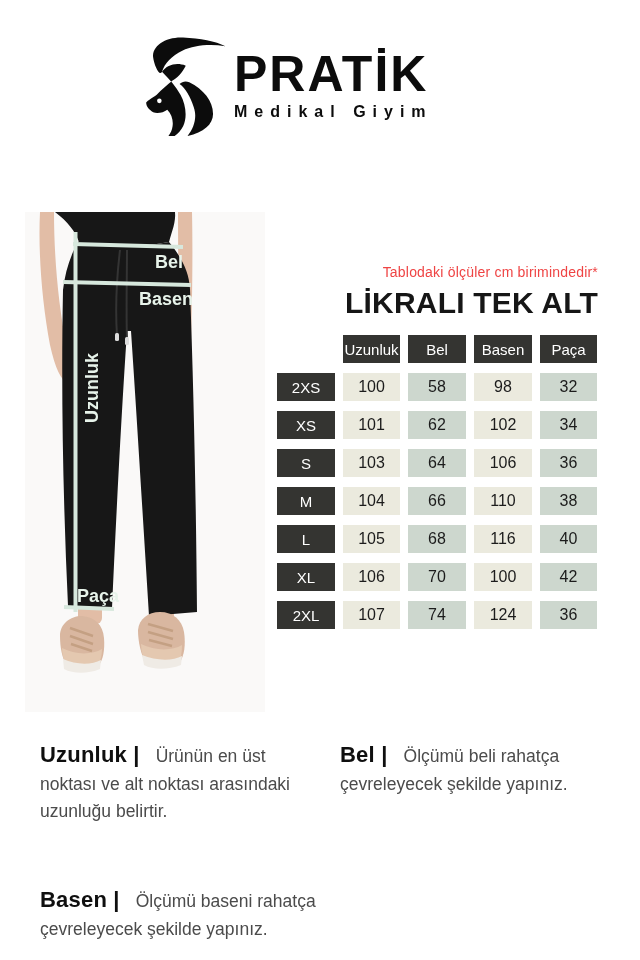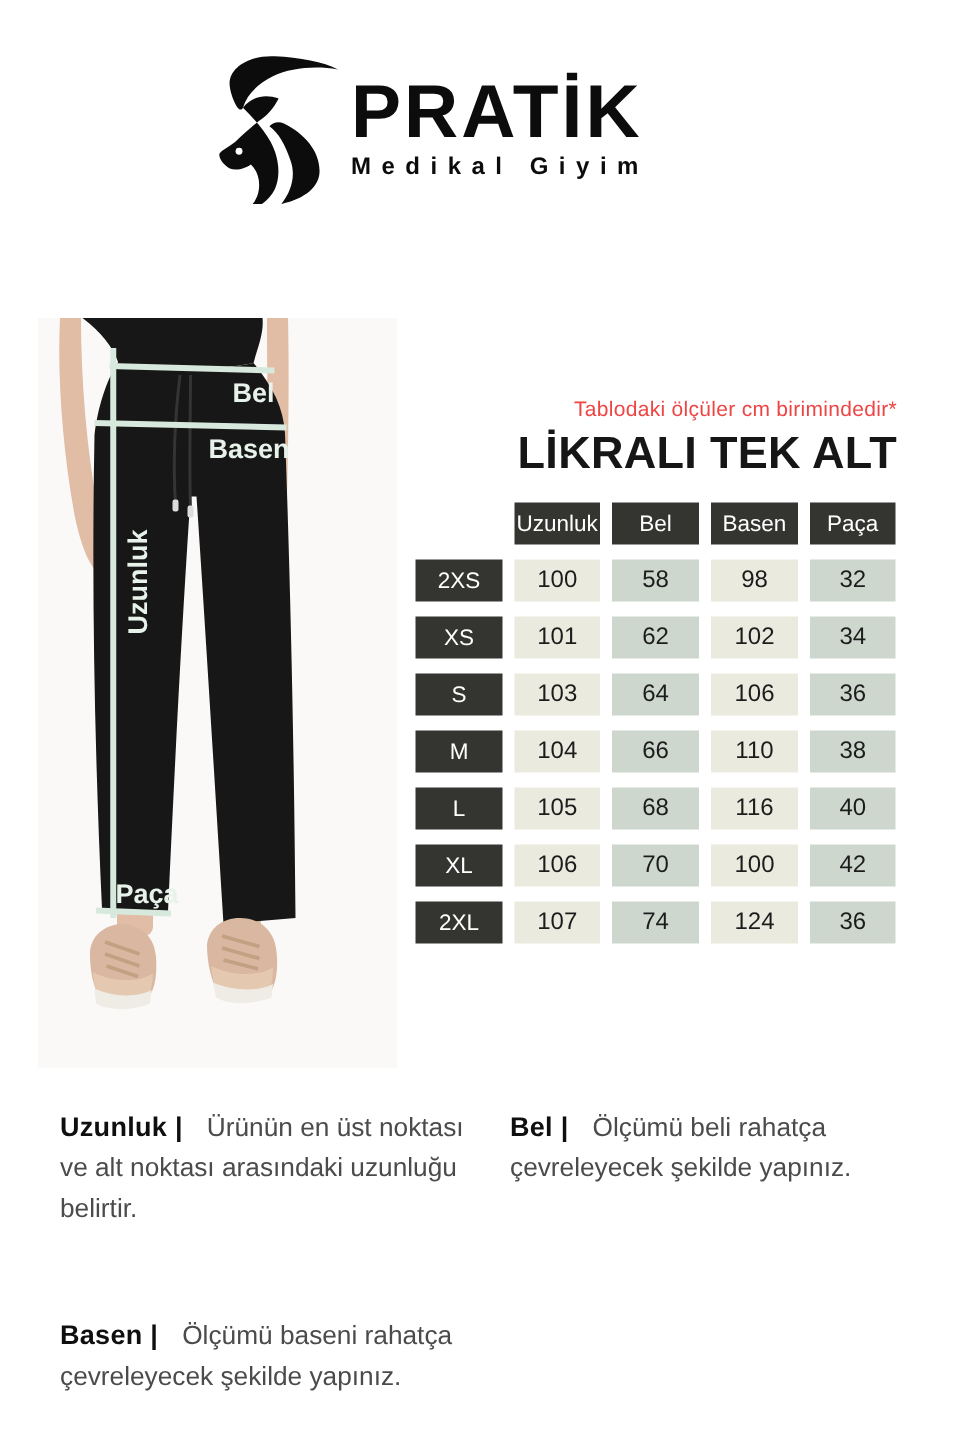--- a/index.html
+++ b/index.html
@@ -33,21 +33,21 @@
   .cell.cream{background:var(--cell-cream);}
   .cell.sage{background:var(--cell-sage);text-align:right;}
   .cell.corner{background:transparent;}
 
   
   .defs{
     left:40px;top:738px;width:580px;display:grid;
     grid-template-columns:280px 280px;column-gap:20px;row-gap:58px;
   }
   .def{font-size:17.5px;line-height:1.52;color:#4b4b4b;}
-  .def b{color:#0f0f0f;font-size:18px;margin-right:16px;letter-spacing:.2px;}
+  .def b{color:#0f0f0f;font-size:22px;margin-right:16px;letter-spacing:.2px;}
 
   
   .photo{left:25px;top:212px;width:240px;height:500px;}
   .skin{fill:#e2bda6;}
   .garment{fill:#171717;}
   .shoe{fill:#d9b7a0;}
   .shoe-lite{fill:#e4c8b0;}
   .sole{fill:#efebe5;}
   .mline{stroke:var(--measure-line);stroke-width:4;stroke-linecap:butt;fill:none;}
   .mlabel{fill:var(--measure-text);font-family:"Liberation Sans",sans-serif;font-size:18px;font-weight:700;}

